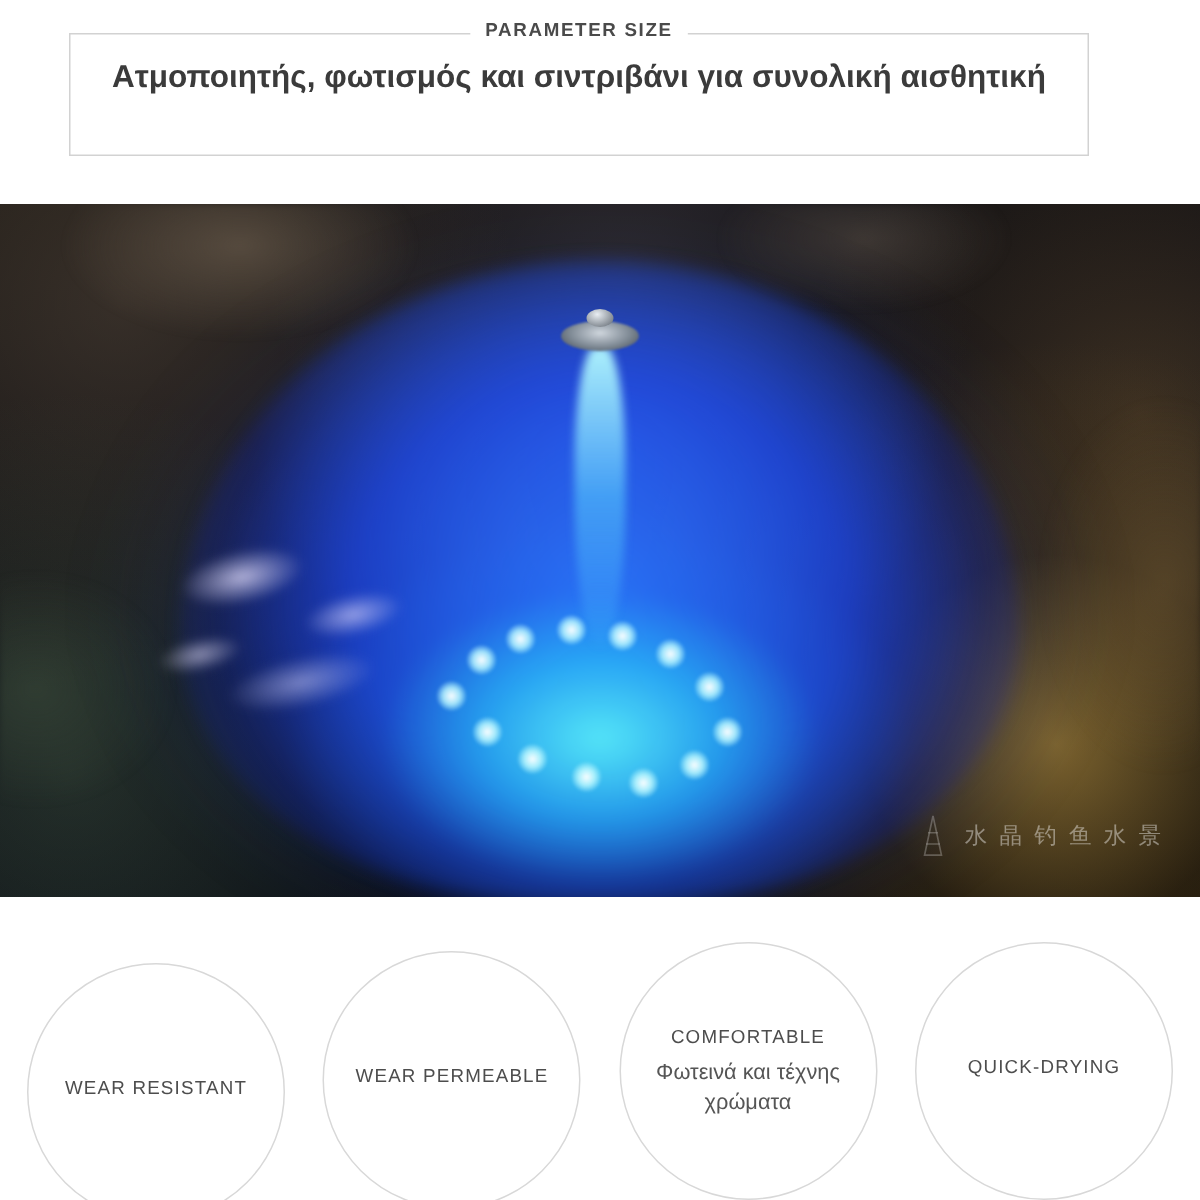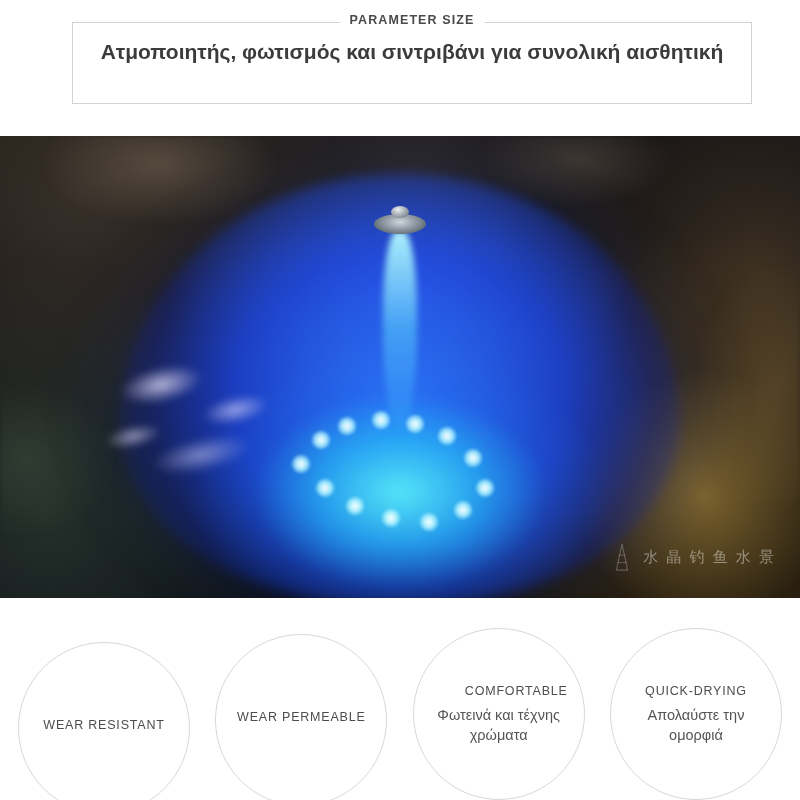--- a/index.html
+++ b/index.html
@@ -17,21 +17,21 @@
     position: relative;
     width: 800px;
     height: 800px;
     background: #ffffff;
     box-sizing: border-box;
   }
 
   
   .header-wrap {
     position: absolute;
-    left: 72px;
+    left: 46px;
     top: 22px;
     width: 680px;
     height: 82px;
   }
   .header-box {
     position: absolute;
     left: 0;
     top: 0;
     width: 100%;
     height: 100%;
@@ -236,21 +236,21 @@
     margin-bottom: 7px;
     white-space: nowrap;
   }
   .feature-desc {
     font-size: 14.5px;
     line-height: 20px;
     color: #555555;
   }
   .feature:nth-child(1) { transform: translateY(14px); }
   .feature:nth-child(2) { transform: translateY(6px); }
-  .feature:nth-child(3) { transform: translateY(0px); align-items: flex-end; }
+  .feature:nth-child(3) { transform: translateY(0px); }
   .feature:nth-child(4) { transform: translateY(0px); text-align: center; }
 </style>
 </head>
 <body>
 
 <div class="page">
 
   <div class="header-wrap">
     <div class="header-box"></div>
     <div class="header-eyebrow">PARAMETER SIZE</div>
@@ -302,18 +302,17 @@
       <div class="feature-title">WEAR PERMEABLE</div>
     </div>
 
     <div class="feature">
       <div class="feature-title">COMFORTABLE</div>
       <div class="feature-desc">Φωτεινά και τέχνης χρώματα</div>
     </div>
 
     <div class="feature">
       <div class="feature-title">QUICK-DRYING</div>
-      <div class="feature-desc">Απολαύστε την ομορφιά</div>
     </div>
 
   </div>
 
 </div>
 
 </body></html>

